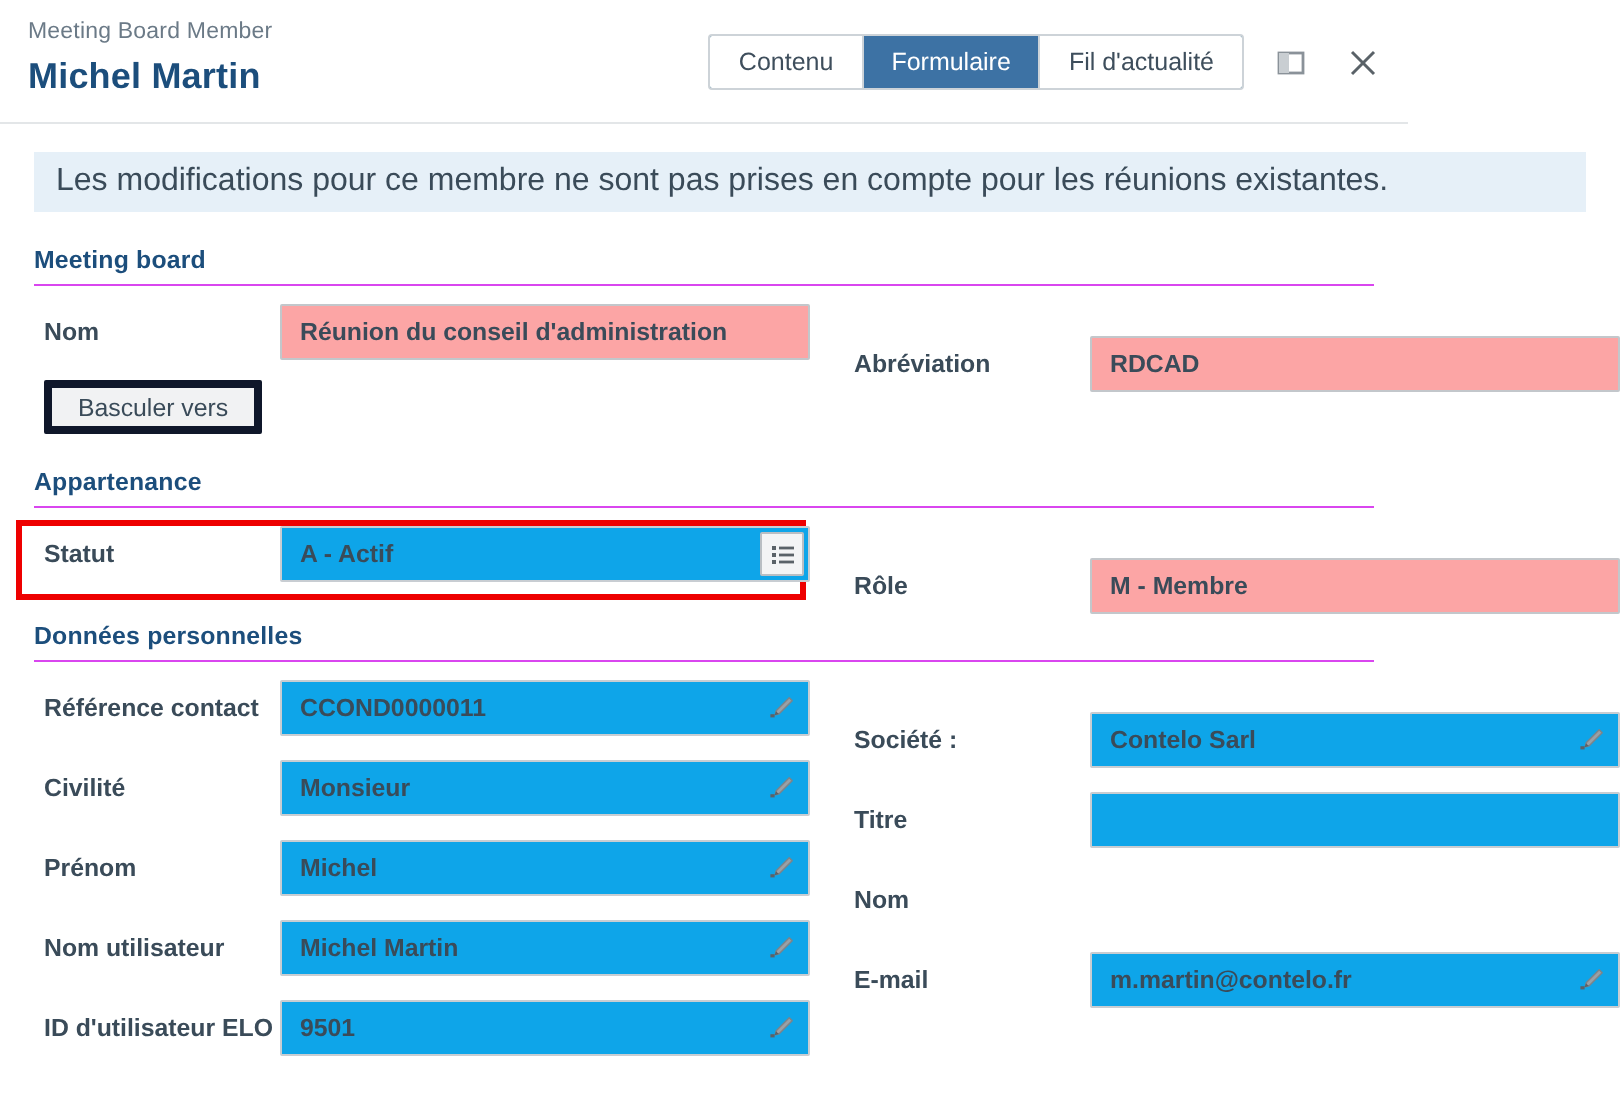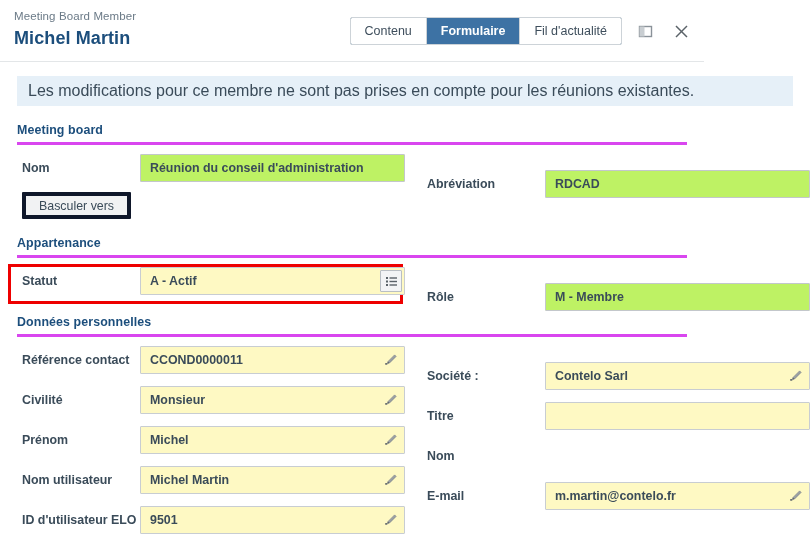--- a/index.html
+++ b/index.html
@@ -53,21 +53,21 @@
     display: flex; align-items: center; justify-content: center;
     padding: 0 14px;
     font-size: 12.5px;
     color: #3e4e5c;
     background: #fff;
     border-right: 1px solid #cdd3d8;
     cursor: pointer;
     white-space: nowrap;
   }
   .tab:last-child { border-right: none; }
-  .tab.active { background: #3d72a4; color: #fff; font-weight: bold; }
+  .tab.active { background: #3d72a4; color: #fff; font-weight: normal; }
 
   .winbtn {
     width: 26px; height: 26px;
     margin-left: 10px;
     display: flex; align-items: center; justify-content: center;
     cursor: pointer;
   }
   .winbtn svg { display:block; }
 
   
@@ -84,21 +84,21 @@
   }
 
   
   .section { margin: 0 17px; }
   .section-title {
     font-size: 12.4px;
     font-weight: bold;
     color: #1c4e7c;
     padding-top: 17px;
     padding-bottom: 5px;
-    border-bottom: 3px solid #d946ef;
+    border-bottom: 1px solid #d946ef;
     letter-spacing: .1px;
   }
 
   .rows { position: relative; }
 
   .row {
     display: flex;
     align-items: center;
     height: 34px;
     margin-top: 6px;
@@ -119,31 +119,31 @@
     flex: 0 0 123px;
     padding-left: 5px;
     white-space: nowrap;
   }
 
   .fbox {
     position: relative;
     flex: 1 1 auto;
     height: 28px;
     border: 1px solid #c8cdd2;
-    background: #fef9c3;
+    background: #0ea5e9;
     display: flex;
     align-items: center;
     padding: 0 26px 0 9px;
     font-size: 12.4px;
     color: #3a4b59;
     white-space: nowrap;
     overflow: hidden;
     border-radius: 1px;
   }
-  .fbox.readonly { background: #bef264; border-color: #c3c7cb; }
+  .fbox.readonly { background: #fca5a5; border-color: #c3c7cb; }
   .fbox.plain { padding-right: 9px; }
 
   .fbox .txt { overflow:hidden; text-overflow: ellipsis; }
 
   .icon-btn {
     position: absolute;
     right: 3px; top: 50%;
     transform: translateY(-50%);
     width: 20px; height: 20px;
     display: flex; align-items: center; justify-content: center;

